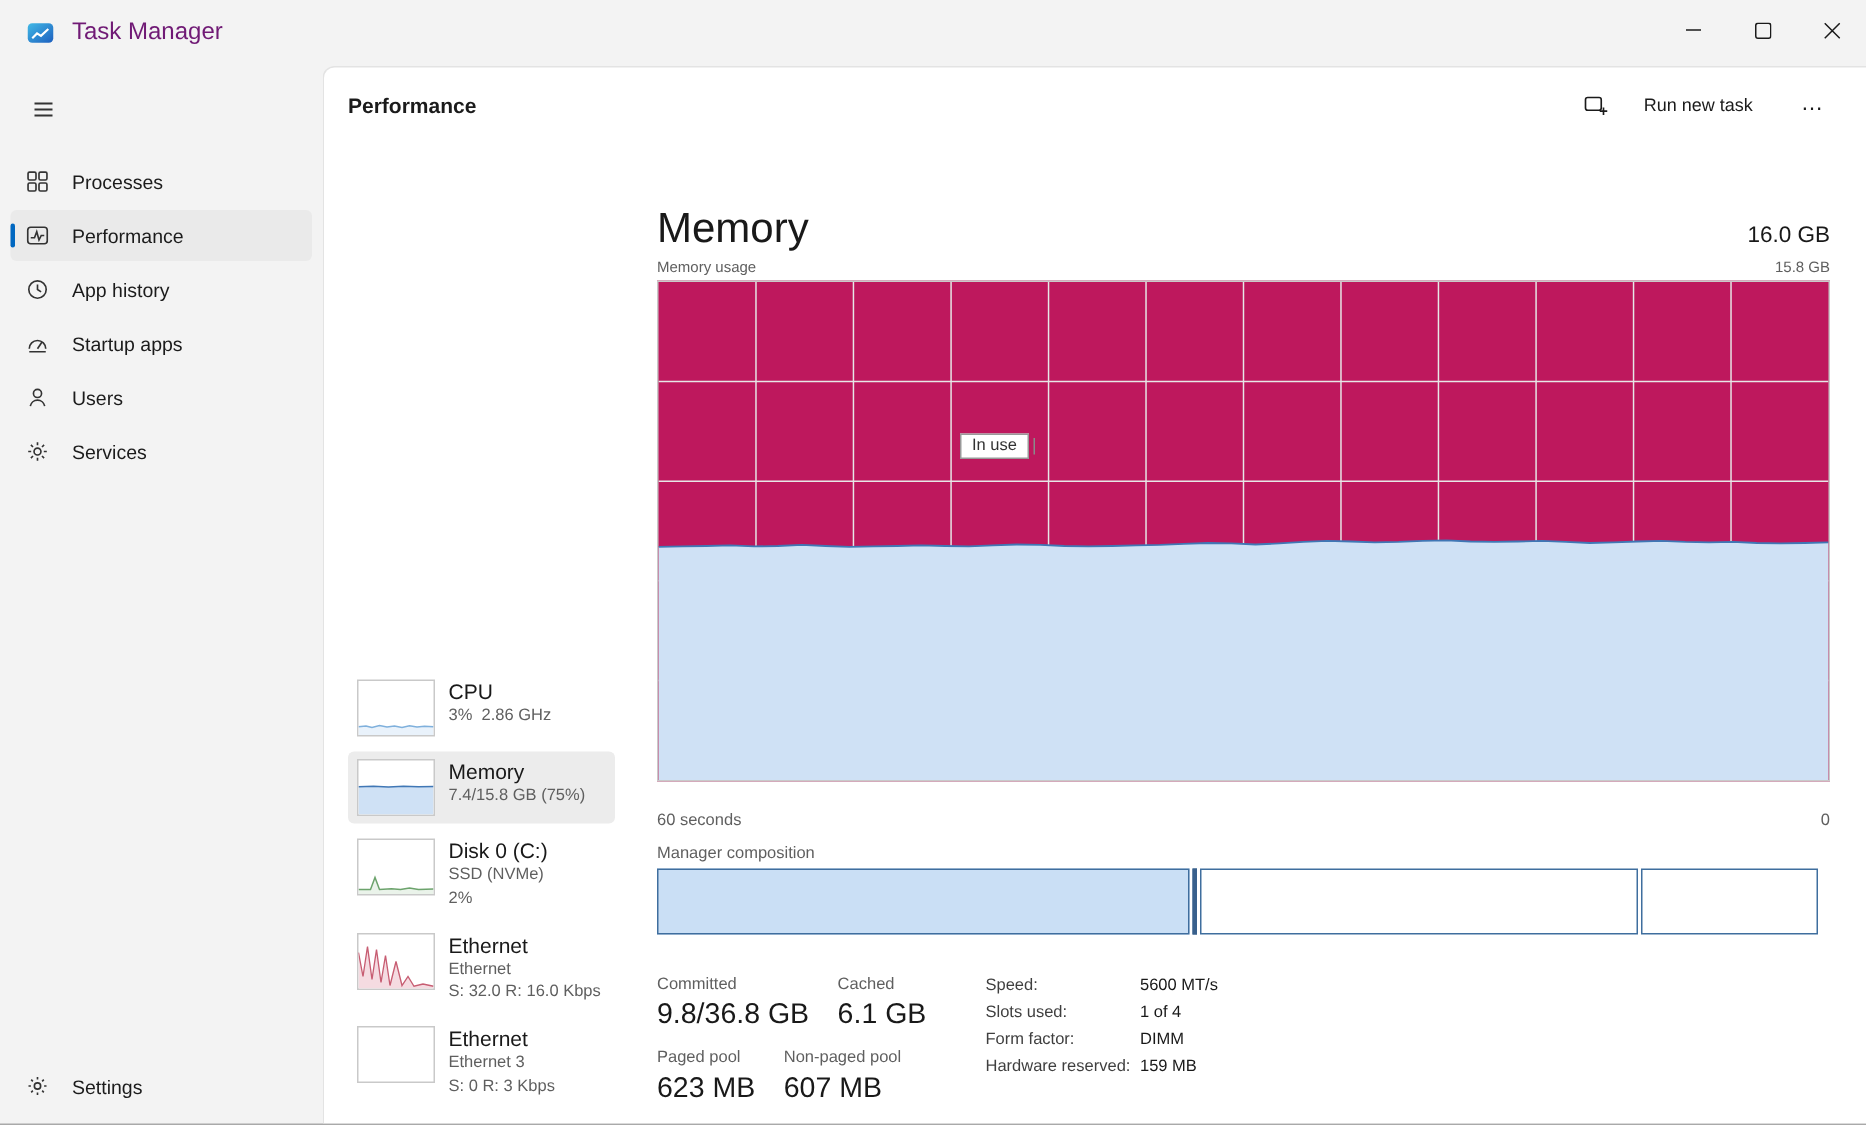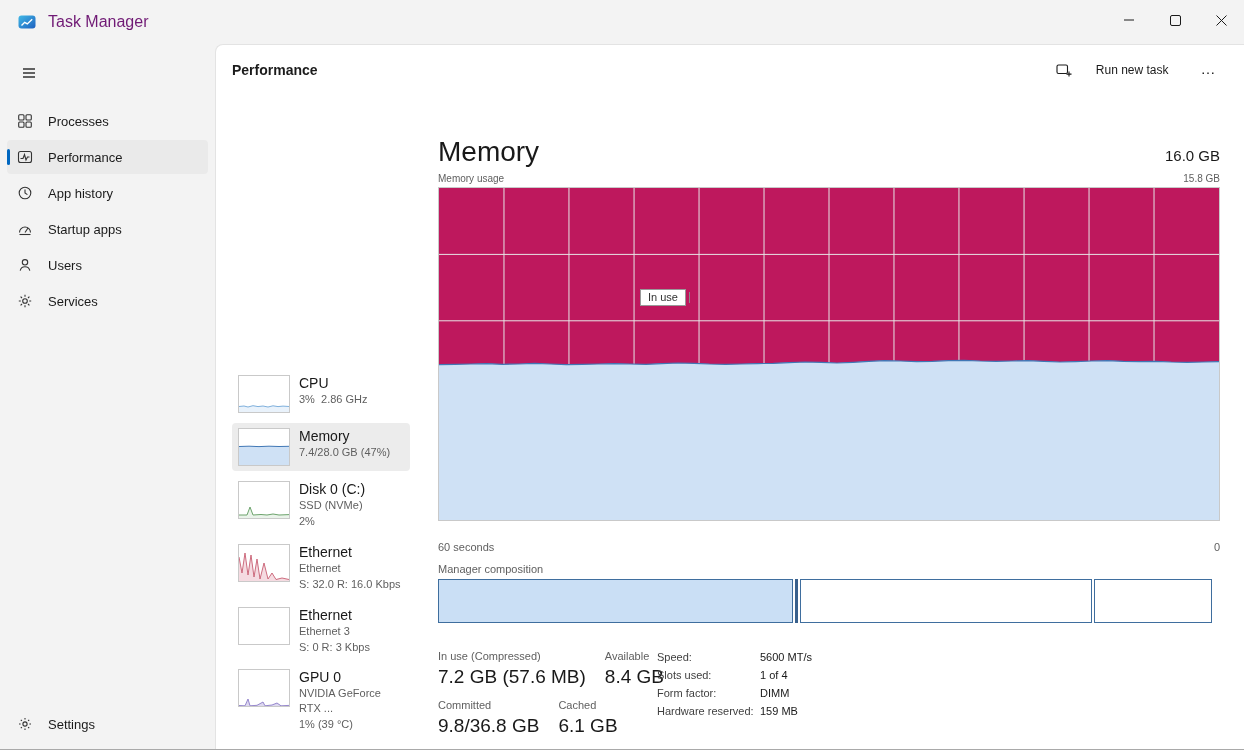--- a/index.html
+++ b/index.html
@@ -216,21 +216,21 @@
 
         <div class="perf-item selected">
           <div class="thumb">
             <svg width="50" height="36" viewBox="0 0 50 36">
               <path d="M0 17.5 L10 17.2 L20 17.6 L30 17.2 L40 17.5 L50 17.3 L50 36 L0 36 Z" fill="#cfe1f5"></path>
               <polyline points="0,17.5 10,17.2 20,17.6 30,17.2 40,17.5 50,17.3" fill="none" stroke="#4077b5" stroke-width="1"></polyline>
             </svg>
           </div>
           <div class="pi-text">
             <div class="pi-name">Memory</div>
-            <div class="pi-sub">7.4/28.0 GB (47%)</div>
+            <div class="pi-sub">7.4/15.8 GB (75%)</div>
           </div>
         </div>
 
         <div class="perf-item">
           <div class="thumb">
             <svg width="50" height="36" viewBox="0 0 50 36">
               <path d="M0 33 L8 33 L11 25 L14 33 L22 32.5 L28 33 L34 32 L40 33 L50 32.6 L50 36 L0 36 Z" fill="#eaf3ea"></path>
               <polyline points="0,33 8,33 11,25 14,33 22,32.5 28,33 34,32 40,33 50,32.6" fill="none" stroke="#6ca36c" stroke-width="1"></polyline>
             </svg>
           </div>
@@ -259,33 +259,20 @@
           <div class="thumb">
             <svg width="50" height="36" viewBox="0 0 50 36"></svg>
           </div>
           <div class="pi-text">
             <div class="pi-name">Ethernet</div>
             <div class="pi-sub">Ethernet 3</div>
             <div class="pi-sub">S: 0 R: 3 Kbps</div>
           </div>
         </div>
 
-        <div class="perf-item">
-          <div class="thumb">
-            <svg width="50" height="36" viewBox="0 0 50 36">
-              <path d="M0 36 L0 35.5 L6 35.8 L9 29 L11 35.8 L18 35.3 L24 32 L26 35.8 L33 35 L38 33 L42 35.8 L50 35.4 L50 36 Z" fill="#ddd8ef"></path>
-              <polyline points="0,35.5 6,35.8 9,29 11,35.8 18,35.3 24,32 26,35.8 33,35 38,33 42,35.8 50,35.4" fill="none" stroke="#8b7cc7" stroke-width="0.9"></polyline>
-            </svg>
-          </div>
-          <div class="pi-text">
-            <div class="pi-name">GPU 0</div>
-            <div class="pi-sub">NVIDIA GeForce RTX ...</div>
-            <div class="pi-sub">1% (39 °C)</div>
-          </div>
-        </div>
       </div>
 
       <div class="mem-panel">
         <div class="mem-header">
           <span class="mem-title">Memory</span>
           <span class="mem-cap">16.0 GB</span>
         </div>
         <div class="mem-subrow">
           <span>Memory usage</span>
           <span class="right">15.8 GB</span>
@@ -324,36 +311,36 @@
             <div class="comp-seg filled" style="width: calc(45.6% - 2px);"></div>
             <div class="comp-seg dark" style="width: calc(0.7% - 2px);"></div>
             <div class="comp-seg" style="width: calc(37.6% - 2px);"></div>
             <div class="comp-seg" style="width: calc(15.3% - 2px);"></div>
           </div>
 
         <div class="stats">
           <div class="stats-left">
             <div class="stats-row">
               <div class="stat">
-                <div class="lbl">In use (Compressed)</div>
-                <div class="val">7.2 GB (57.6 MB)</div>
-              </div>
-              <div class="stat">
-                <div class="lbl">Available</div>
-                <div class="val">8.4 GB</div>
-              </div>
-            </div>
-            <div class="stats-row">
-              <div class="stat">
                 <div class="lbl">Committed</div>
                 <div class="val">9.8/36.8 GB</div>
               </div>
               <div class="stat">
                 <div class="lbl">Cached</div>
                 <div class="val">6.1 GB</div>
+              </div>
+            </div>
+            <div class="stats-row">
+              <div class="stat">
+                <div class="lbl">Paged pool</div>
+                <div class="val">623 MB</div>
+              </div>
+              <div class="stat">
+                <div class="lbl">Non-paged pool</div>
+                <div class="val">607 MB</div>
               </div>
             </div>
           </div>
 
           <div class="mem-details">
             <div class="det-lbl">Speed:</div>
             <div class="det-val">5600 MT/s</div>
             <div class="det-lbl">Slots used:</div>
             <div class="det-val">1 of 4</div>
             <div class="det-lbl">Form factor:</div>

